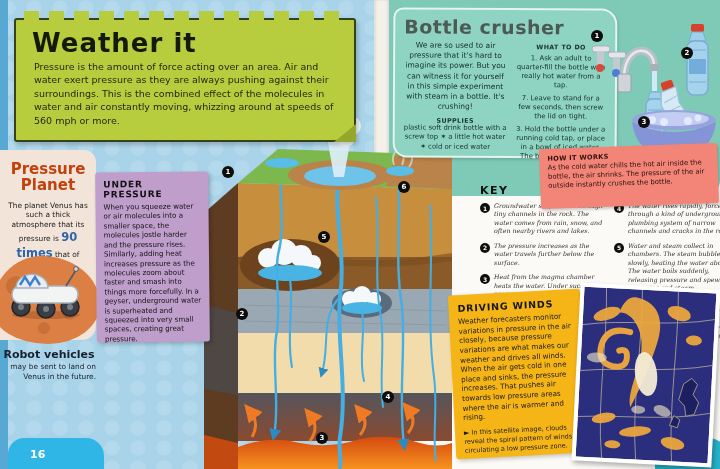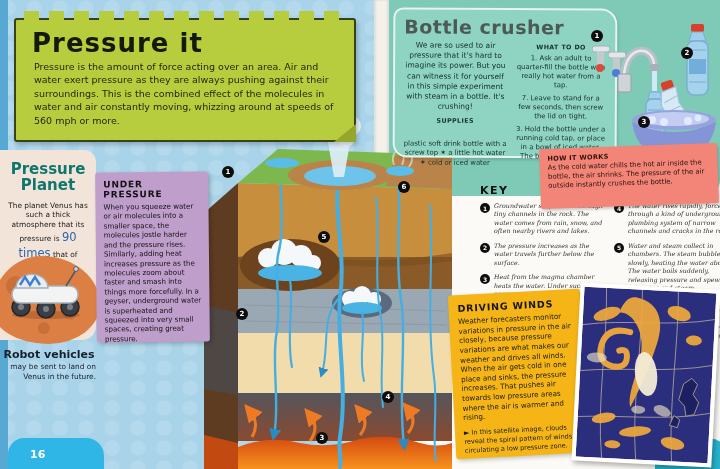--- a/index.html
+++ b/index.html
@@ -16,23 +16,23 @@
     border:2px solid #39401c;border-radius:3px;z-index:3;box-shadow:2px 3px 4px rgba(0,0,0,.2);}
   .green-note::before{content:"";position:absolute;top:-9px;left:8px;right:8px;height:9px;
     background:repeating-linear-gradient(90deg,#b8cd3d 0 15px, transparent 15px 25px);}
   .green-note::after{content:"";position:absolute;right:-2px;bottom:-2px;width:0;height:0;
     border-left:22px solid #94a72c;border-bottom:18px solid transparent;
     border-top:0 solid transparent;transform:rotate(180deg);}
   .green-title{font-size:26px;font-weight:bold;letter-spacing:1px;margin:8px 0 2px 16px;color:#141a08;}
   .green-body{font-size:9.5px;line-height:1.42;margin:0 18px;color:#1d2410;font-weight:500;}
   .pp-panel{position:absolute;left:0;top:150px;width:96px;height:190px;background:#f3e4d9;
     border-radius:0 12px 14px 0;}
-  .pp-title{font-size:15px;line-height:1.05;font-weight:bold;color:#0f766e;text-align:center;margin-top:12px;}
+  .pp-title{font-size:15px;line-height:1.05;font-weight:bold;color:#c2410c;text-align:center;margin-top:12px;}
   .pp-body{font-size:7.4px;line-height:1.35;text-align:center;margin:7px 8px 0;color:#222;}
-  .pp-big{font-size:11.5px;font-weight:normal;color:#2c66ab;}
+  .pp-big{font-size:11.5px;font-weight:bold;color:#2c66ab;}
   .terrain{position:absolute;left:-8px;top:256px;width:108px;height:88px;background:#dc7f45;
     border-radius:46% 54% 48% 52% / 60% 55% 45% 40%;
     background-image:radial-gradient(circle at 22% 34%, #c96f38 9%, transparent 10%),
       radial-gradient(circle at 72% 64%, #c96f38 7%, transparent 8%),
       radial-gradient(circle at 48% 82%, #c96f38 6%, transparent 7%);}
   .rover{position:absolute;left:6px;top:262px;width:84px;height:58px;}
   .robot-note{position:absolute;left:2px;top:348px;width:94px;text-align:center;color:#17202c;}
   .robot-lead{font-size:11px;font-weight:bold;}
   .robot-rest{font-size:7.4px;line-height:1.3;margin-top:1px;text-align:right;}
   .strong-note{position:absolute;left:2px;top:390px;width:94px;text-align:center;font-size:7.4px;
@@ -64,21 +64,21 @@
   .teal-corner .pagenum{position:absolute;left:28px;top:14px;}
   .mint-panel{position:absolute;left:393px;top:8px;width:224px;height:150px;background:#8fd3c2;
     border:2px solid #e4f4ee;border-radius:10px 16px 8px 14px;box-sizing:border-box;
     transform:rotate(.3deg);padding:6px 9px;z-index:3;box-shadow:1px 2px 3px rgba(0,0,0,.15);}
   .mint-title{font-size:19px;font-weight:bold;color:#4c5a55;letter-spacing:.5px;}
   .mint-cols{display:flex;gap:9px;margin-top:3px;text-align:center;}
   .mint-col1{width:106px;}
   .mint-col2{width:93px;}
   .mint-intro{font-size:7.5px;line-height:1.36;color:#143029;font-weight:500;}
   .small-head{font-size:6.3px;font-weight:bold;letter-spacing:.4px;color:#143029;margin-top:5px;}
-  .supplies{font-size:6.9px;line-height:1.32;color:#143029;margin-top:16px;}
+  .supplies{font-size:6.9px;line-height:1.32;color:#143029;margin-top:0;}
   .step{font-size:6.9px;line-height:1.3;color:#143029;margin-top:4px;}
   .experiment{position:absolute;left:592px;top:12px;width:126px;height:150px;z-index:3;}
   .pink-note{position:absolute;left:540px;top:146px;width:178px;height:60px;background:#f28578;
     transform:rotate(-2deg);border-radius:2px;padding:6px 8px;box-sizing:border-box;z-index:4;
     box-shadow:1px 2px 3px rgba(0,0,0,.2);}
   .pink-title{font-size:6.6px;font-weight:bold;color:#33100b;letter-spacing:.3px;}
   .pink-body{font-size:6.9px;line-height:1.33;color:#2b110c;margin-top:1px;}
   .key-area{position:absolute;left:480px;top:184px;width:258px;z-index:2;}
   .key-title{font-size:11px;font-weight:bold;letter-spacing:1.5px;color:#111;}
   .key-cols{display:flex;gap:10px;margin-top:5px;}
@@ -237,21 +237,21 @@
   </div>
 
   <div class="badge" style="left:228px;top:172px;">1</div>
   <div class="badge" style="left:242px;top:314px;">2</div>
   <div class="badge" style="left:322px;top:438px;">3</div>
   <div class="badge" style="left:388px;top:397px;">4</div>
   <div class="badge" style="left:324px;top:237px;">5</div>
   <div class="badge" style="left:404px;top:187px;">6</div>
 
   <div class="green-note">
-    <div class="green-title">Pressure it</div>
+    <div class="green-title">Weather it</div>
     <div class="green-body">Pressure is the amount of force acting over an area. Air and water exert pressure as they are always pushing against their surroundings. This is the combined effect of the molecules in water and air constantly moving, whizzing around at speeds of 560 mph or more.</div>
   </div>
 
   <div class="purple-note">
     <div class="purple-title">UNDER PRESSURE</div>
     <div class="purple-body">When you squeeze water or air molecules into a smaller space, the molecules jostle harder and the pressure rises. Similarly, adding heat increases pressure as the molecules zoom about faster and smash into things more forcefully. In a geyser, underground water is superheated and squeezed into very small spaces, creating great pressure.</div>
   </div>
 
 
   <div class="gutter"></div>

